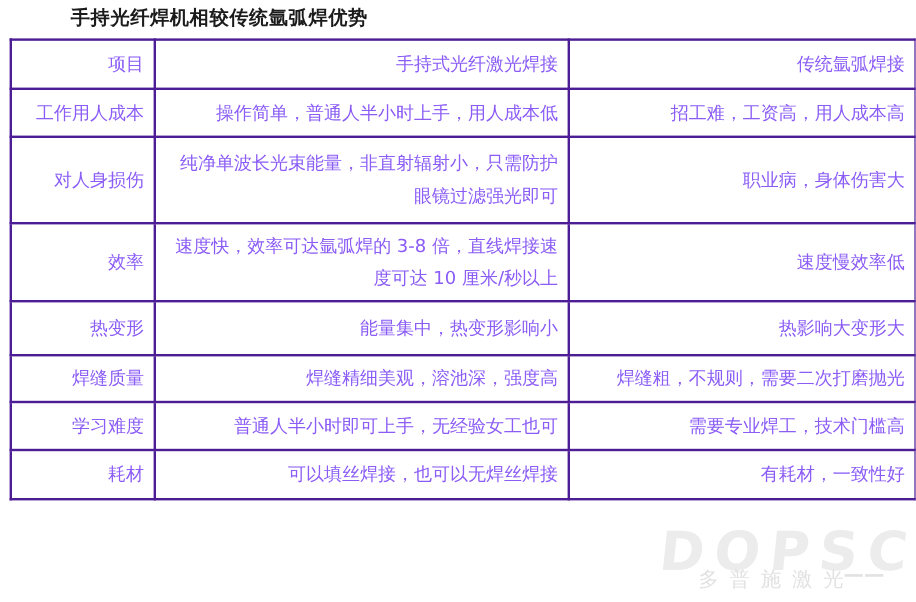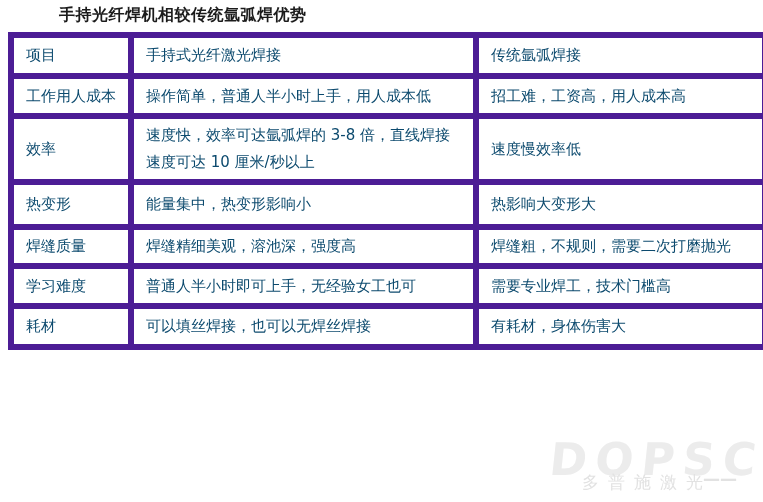--- a/index.html
+++ b/index.html
@@ -30,25 +30,25 @@
     left: 8px;
     top: 32px;
     width: 754px;
     border-collapse: collapse;
     table-layout: fixed;
     z-index: 1;
     background: transparent;
   }
   table.cmp th,
   table.cmp td {
-    border: 6px solid #4c1d95;
+    border: 2px solid #4c1d95;
     font-size: 15px;
     font-weight: normal;
-    color: #0c4a6e;
-    text-align: left;
+    color: #8b5cf6;
+    text-align: right;
     vertical-align: middle;
     padding: 3px 8px 3px 12px;
     line-height: 27px;
     overflow: hidden;
   }
   .wm-brand {
     position: absolute;
     left: 550px;
     top: 433px;
     font-size: 45px;
@@ -103,20 +103,25 @@
     <tr style="height:41px">
       <th>项目</th>
       <th>手持式光纤激光焊接</th>
       <th>传统氩弧焊接</th>
     </tr>
     <tr style="height:40px">
       <td>工作用人成本</td>
       <td>操作简单，普通人半小时上手，用人成本低</td>
       <td>招工难，工资高，用人成本高</td>
     </tr>
+    <tr style="height:72px">
+      <td>对人身损伤</td>
+      <td>纯净单波长光束能量，非直射辐射小，只需防护眼镜过滤强光即可</td>
+      <td>职业病，身体伤害大</td>
+    </tr>
     <tr style="height:65px">
       <td>效率</td>
       <td>速度快，效率可达氩弧焊的 3-8 倍，直线焊接速度可达 10 厘米/秒以上</td>
       <td>速度慢效率低</td>
     </tr>
     <tr style="height:45px">
       <td>热变形</td>
       <td>能量集中，热变形影响小</td>
       <td>热影响大变形大</td>
     </tr>
@@ -126,16 +131,16 @@
       <td>焊缝粗，不规则，需要二次打磨抛光</td>
     </tr>
     <tr style="height:40px">
       <td>学习难度</td>
       <td>普通人半小时即可上手，无经验女工也可</td>
       <td>需要专业焊工，技术门槛高</td>
     </tr>
     <tr style="height:41px">
       <td>耗材</td>
       <td>可以填丝焊接，也可以无焊丝焊接</td>
-      <td>有耗材，身体伤害大</td>
+      <td>有耗材，一致性好</td>
     </tr>
   </tbody>
 </table>
 
 </body></html>

